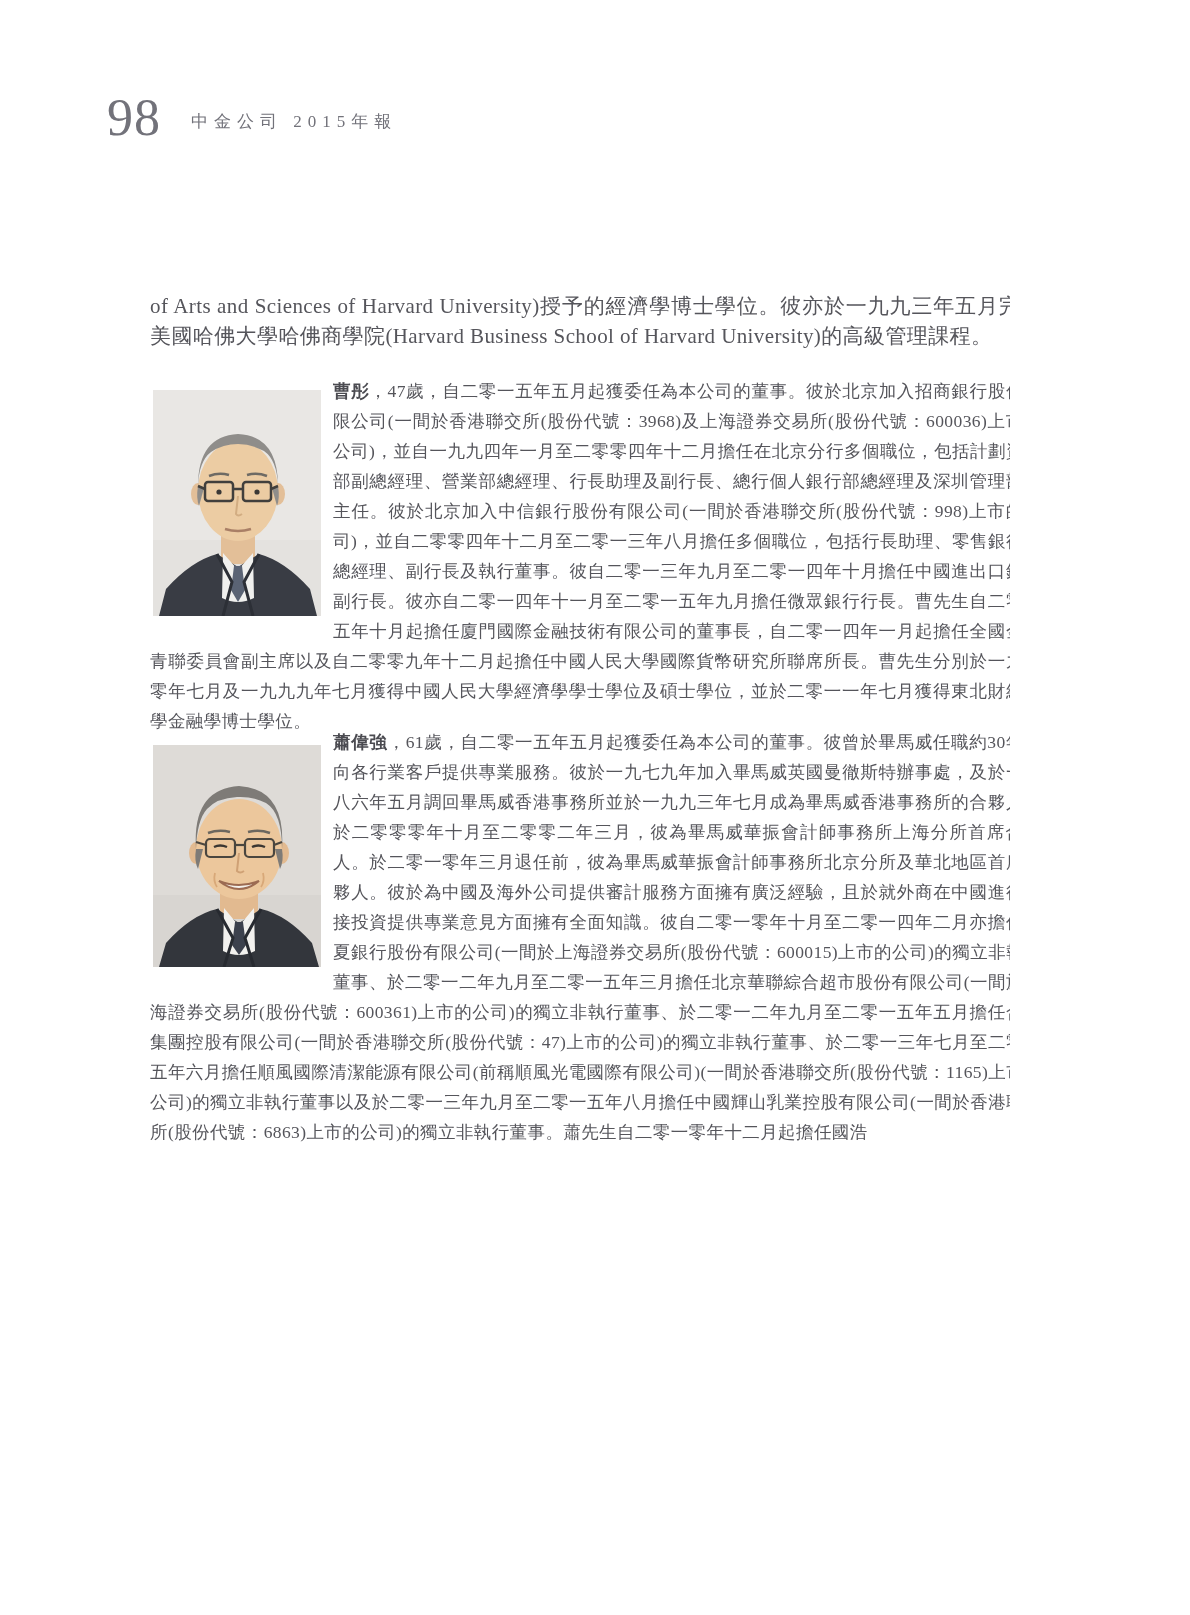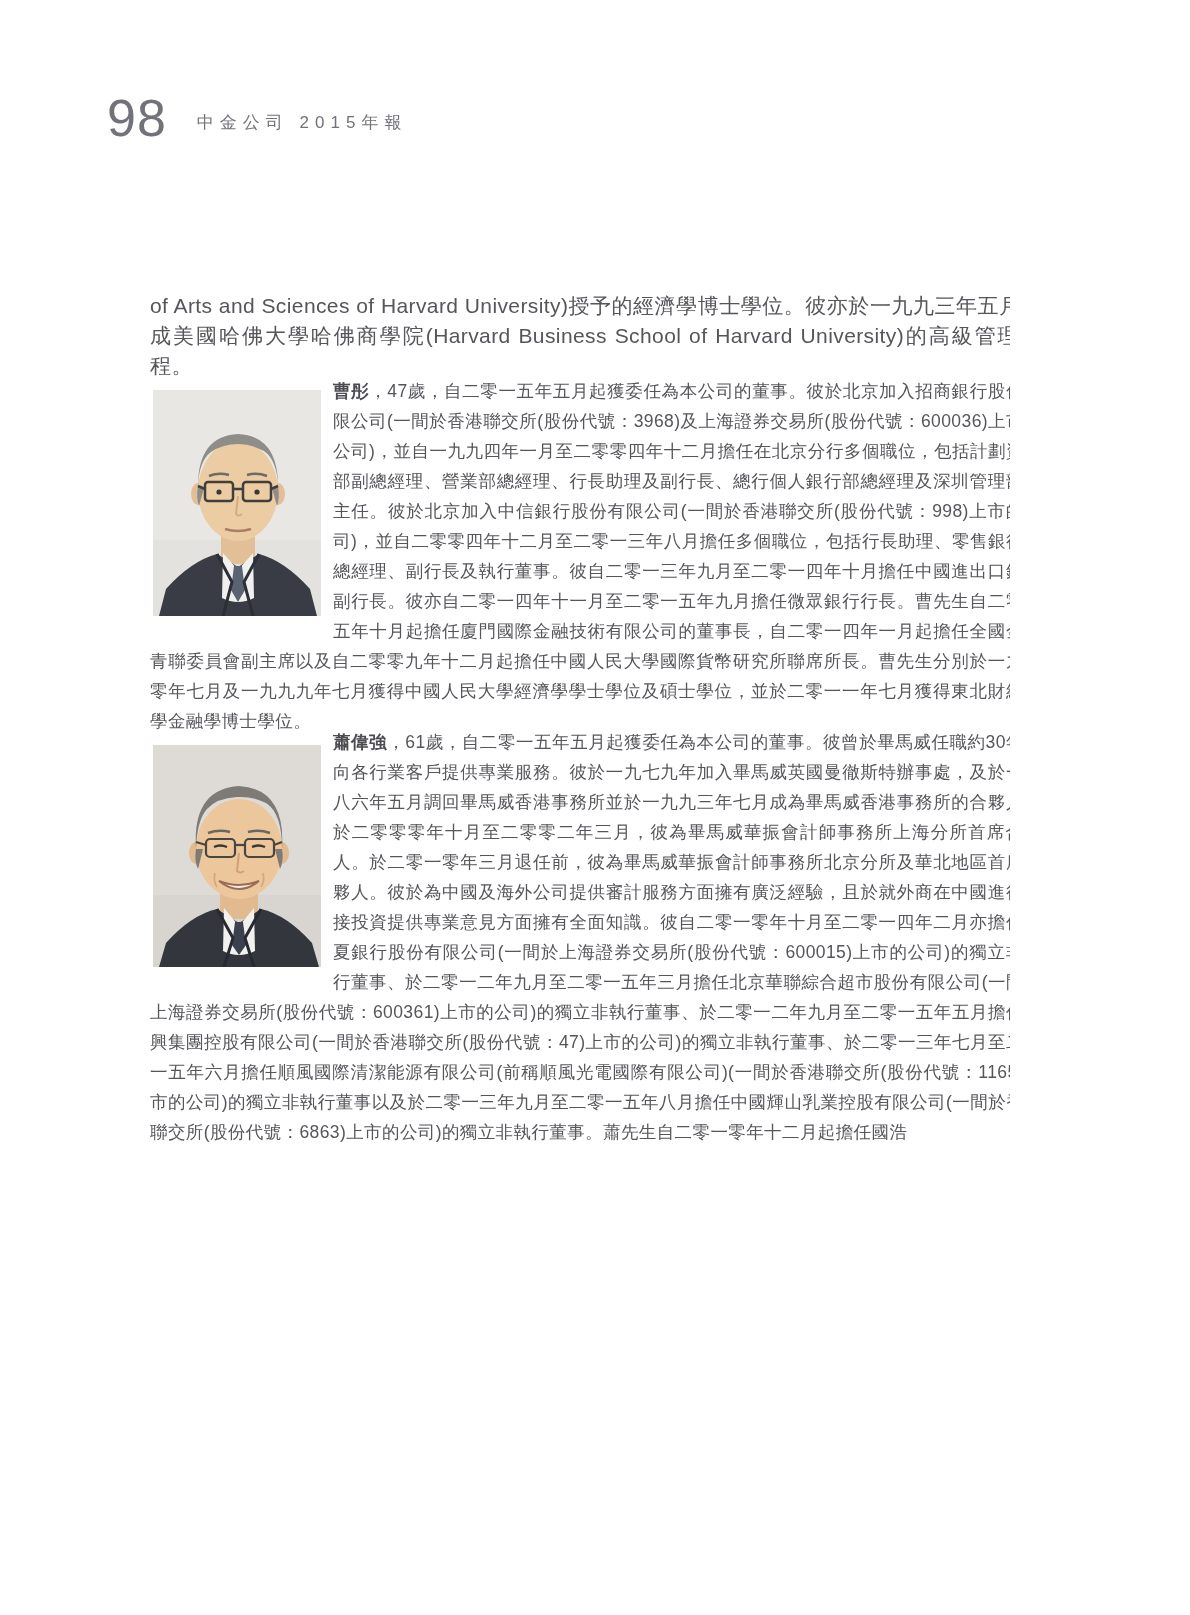--- a/index.html
+++ b/index.html
@@ -2,21 +2,21 @@
 <html><head>
 <meta charset="utf-8">
 <style>
   html, body { margin: 0; padding: 0; background: #ffffff; }
   .page {
     position: relative;
     width: 1010px;
     height: 1615px;
     background: #ffffff;
     overflow: hidden;
-    font-family: Liberation Sans, sans-serif;
+    font-family: Liberation Serif, serif;
     color: #54545a;
   }
   
   .page-header {
     position: absolute;
     left: 107px;
     top: 88px;
     white-space: nowrap;
   }
   .page-number {

